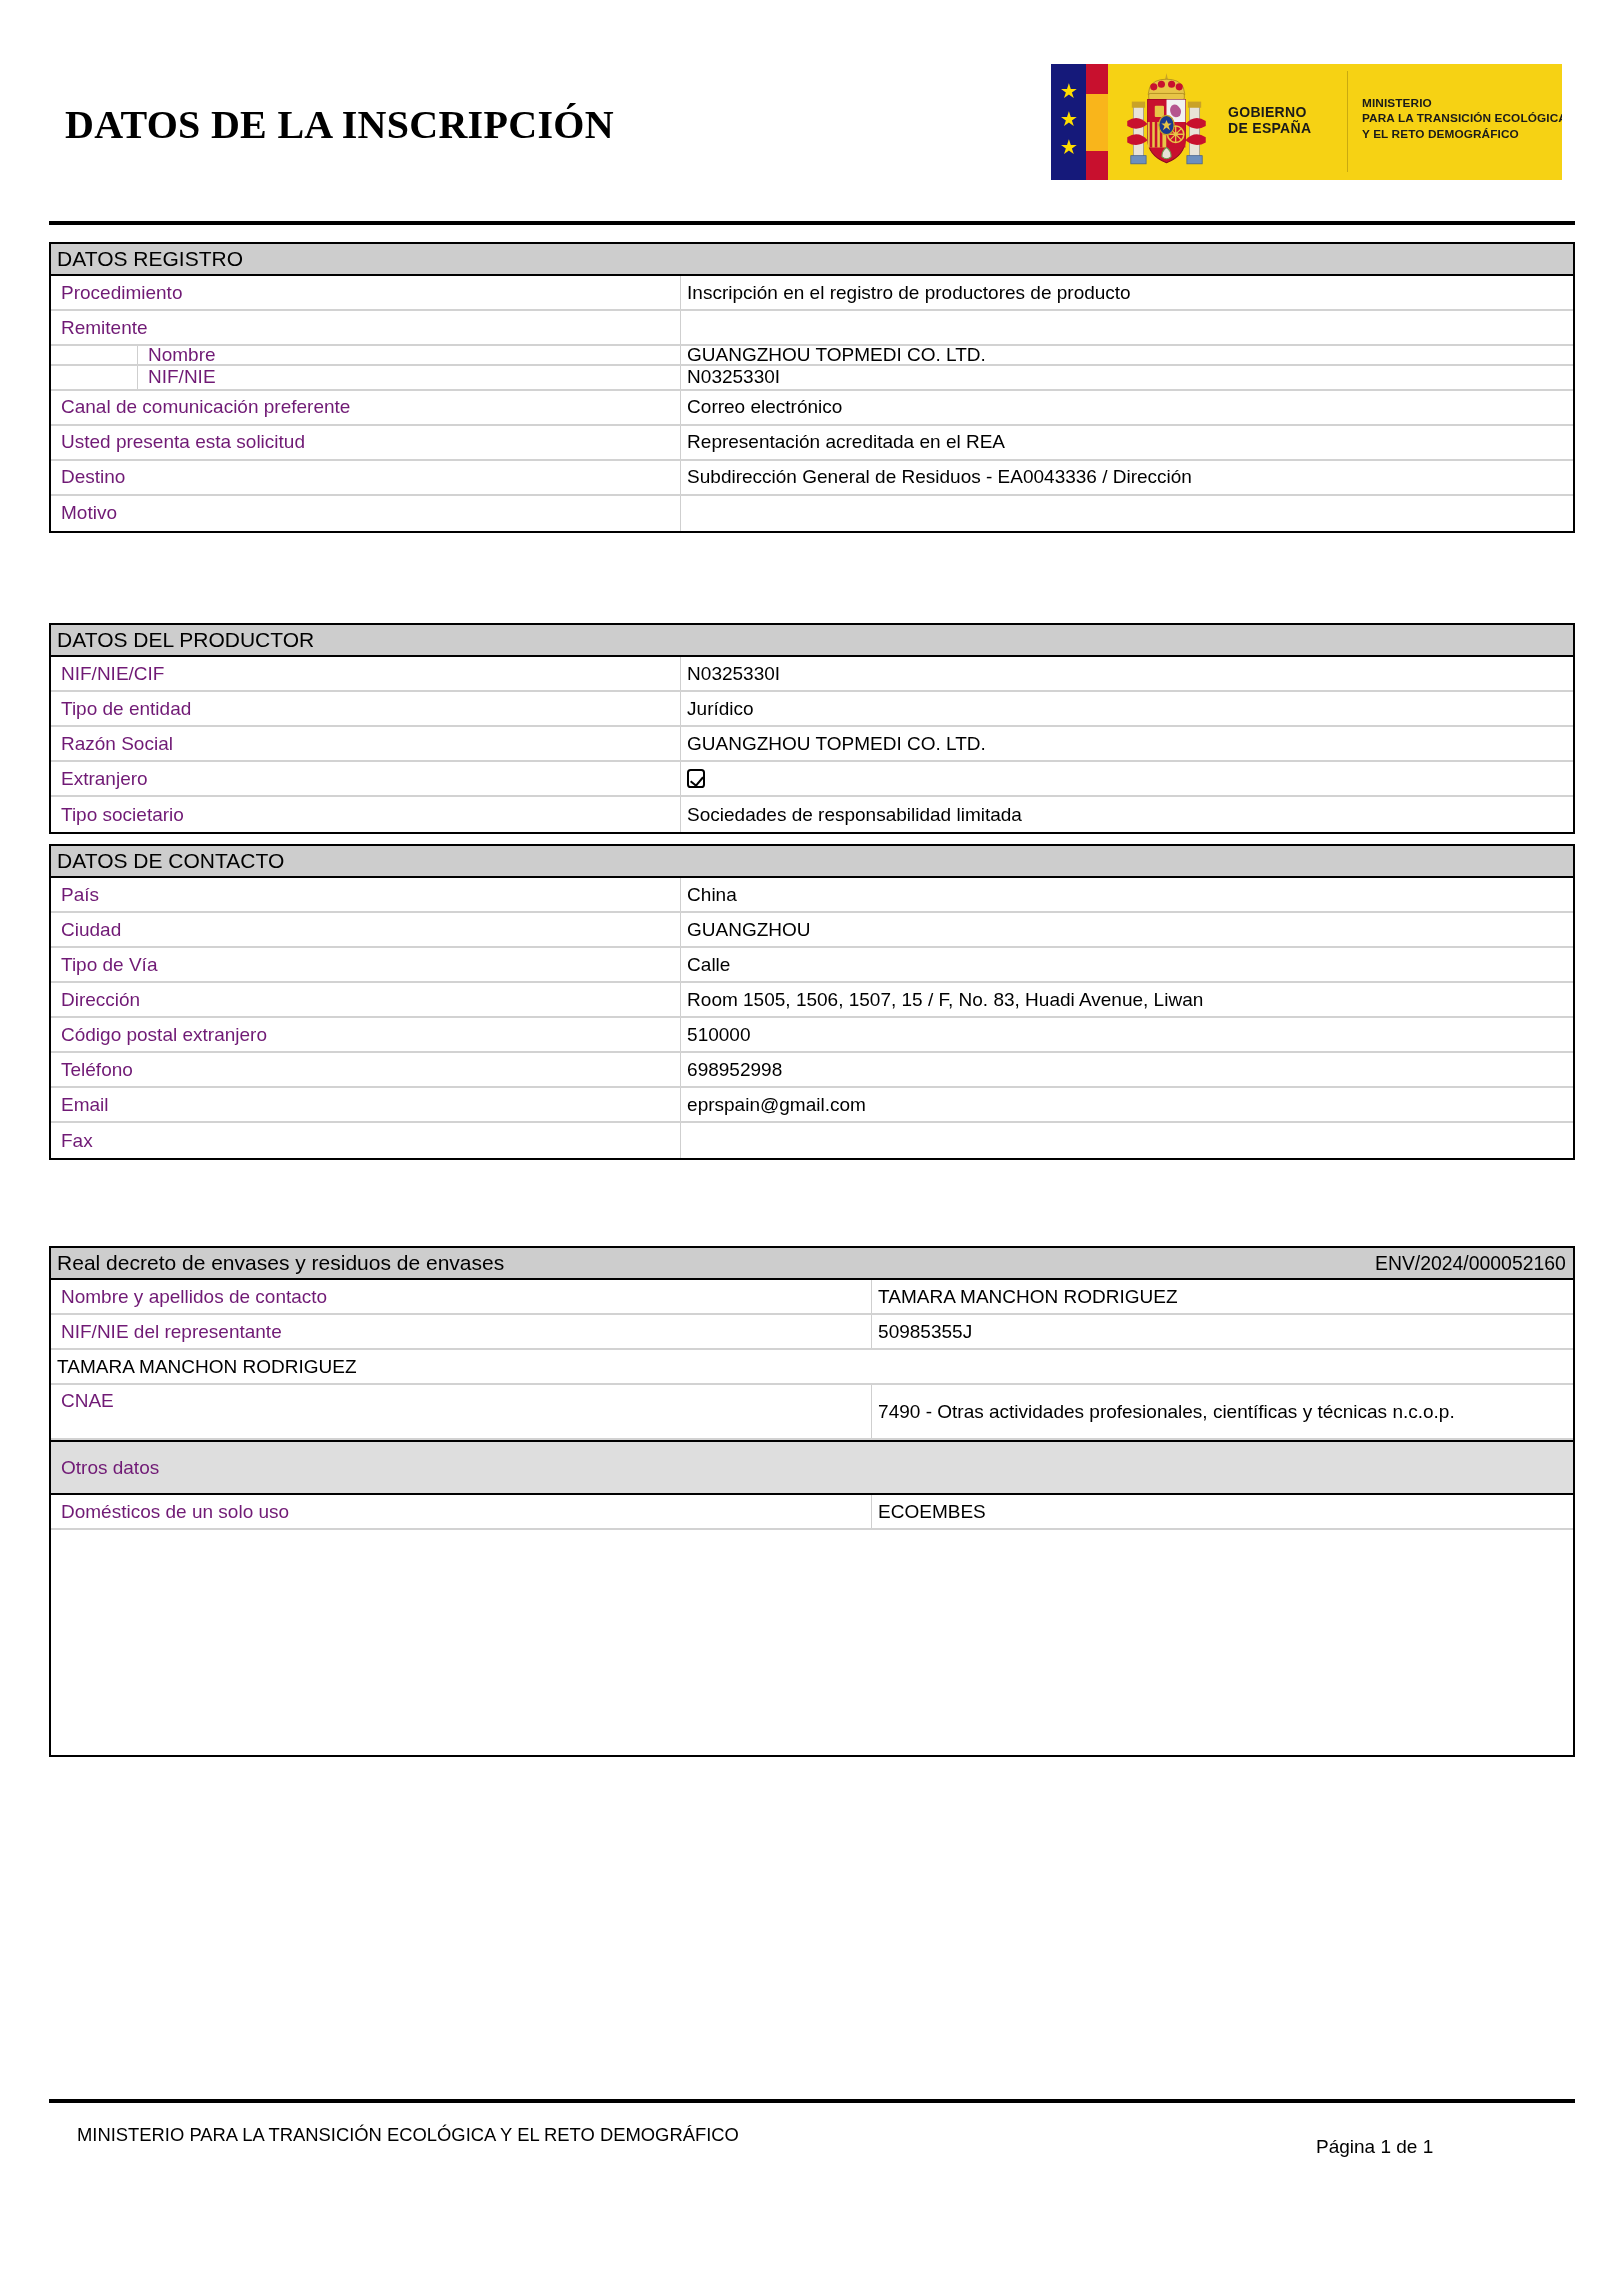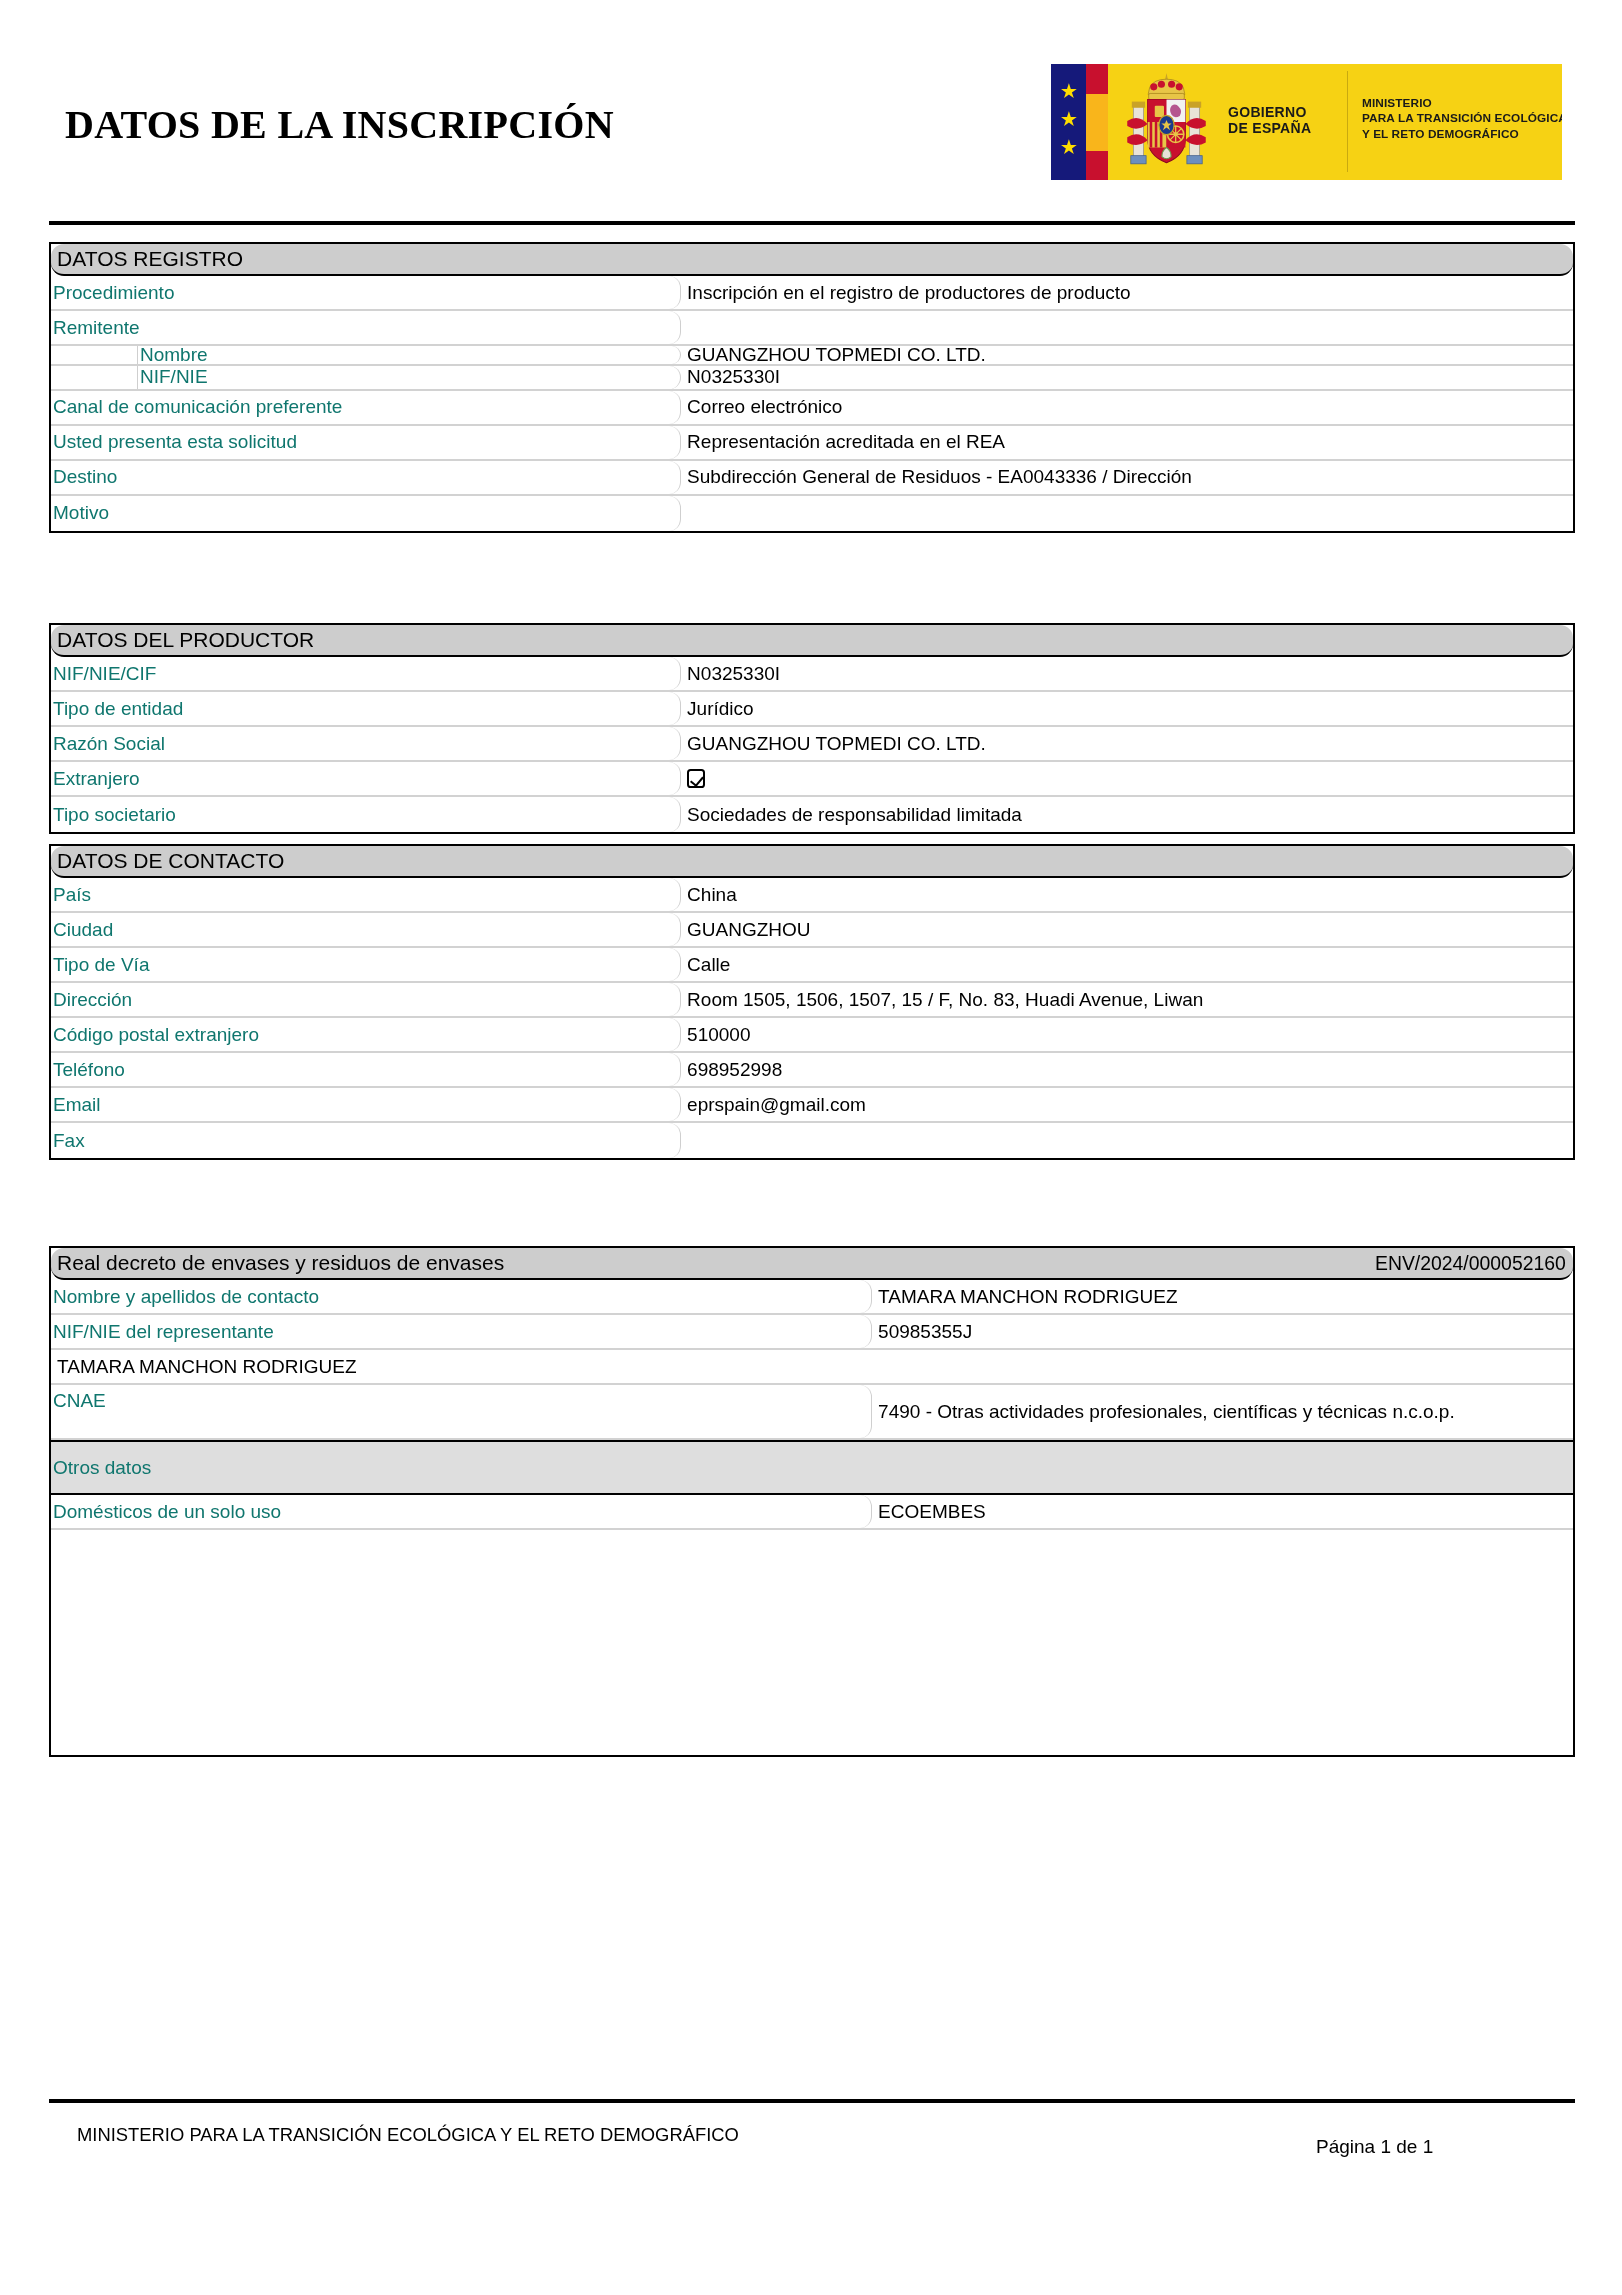--- a/index.html
+++ b/index.html
@@ -49,36 +49,36 @@
     font-weight:bold;font-size:11.8px;line-height:15.3px;color:#1a1a1a;
     letter-spacing:0.1px;
   }
   .rule-top{position:absolute;left:49px;top:221px;width:1526px;height:3.6px;background:#000;}
 
   
   .tbl{position:absolute;left:49px;width:1526px;border:2px solid #000;
        box-sizing:border-box;background:#fff;}
   .sec-head{
     background:#CDCDCD;border-bottom:2px solid #000;box-sizing:border-box;
-    height:32px;position:relative;border-radius:13px;
+    height:32px;position:relative;
   }
   .sec-head .sh-title{
     position:absolute;left:6.1px;top:50%;transform:translateY(-50%);
     font-size:21px;color:#000;white-space:nowrap;
   }
   .sec-head .sh-ref{
     position:absolute;right:7.2px;top:50%;transform:translateY(-50%);
     font-size:19.4px;color:#000;white-space:nowrap;
   }
   .row{display:flex;height:35px;border-bottom:2.6px solid #D2D2D2;box-sizing:border-box;}
   .row:last-child{border-bottom:none;}
   .row .lbl{
-    width:630px;box-sizing:border-box;padding-left:2px;
+    width:630px;box-sizing:border-box;padding-left:10px;
     border-right:1px solid #CFCFCF;display:flex;align-items:center;
-    font-size:19px;color:#0f766e;white-space:nowrap;border-radius:12px;
+    font-size:19px;color:#701a75;white-space:nowrap;
   }
   .row .val{
     flex:1;box-sizing:border-box;padding-left:6.1px;
     display:flex;align-items:center;
     font-size:19px;color:#000;white-space:nowrap;
   }
   
   .row.sub .indent{width:87px;border-right:1px solid #CFCFCF;box-sizing:border-box;}
   .row.sub .lbl{width:543px;}
   .row.sub{border-bottom:2.6px solid #D2D2D2;}

